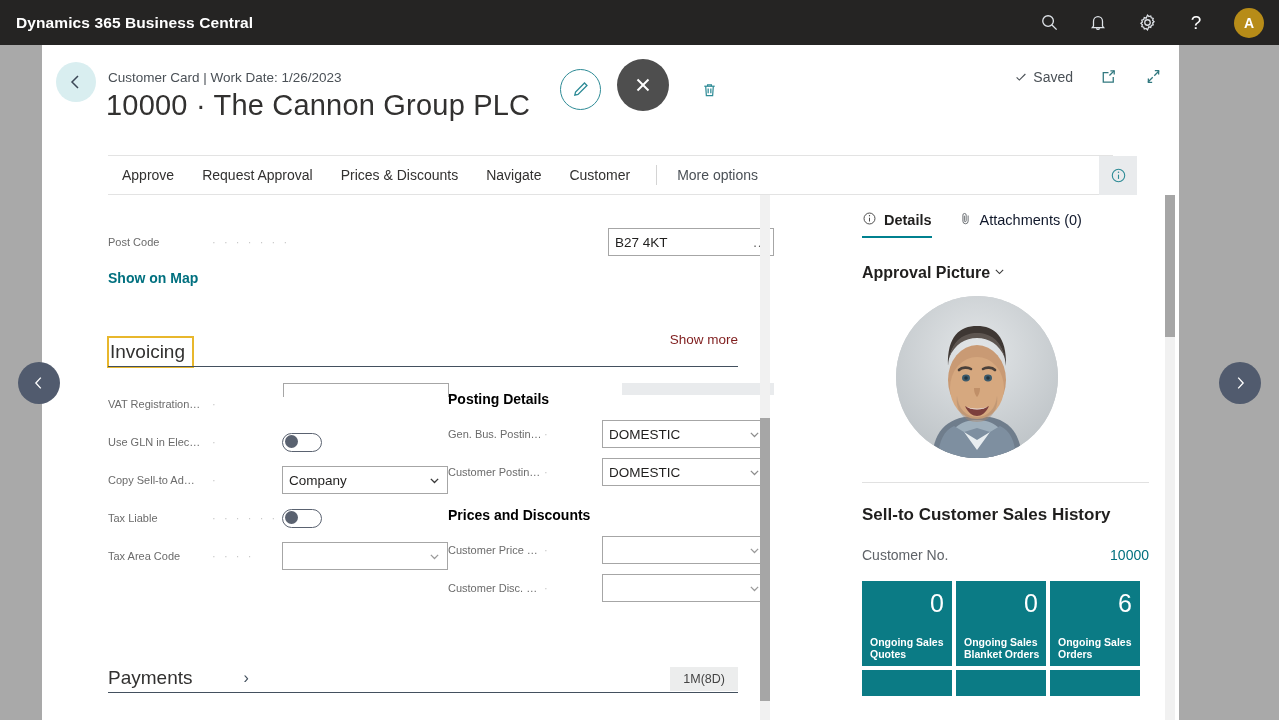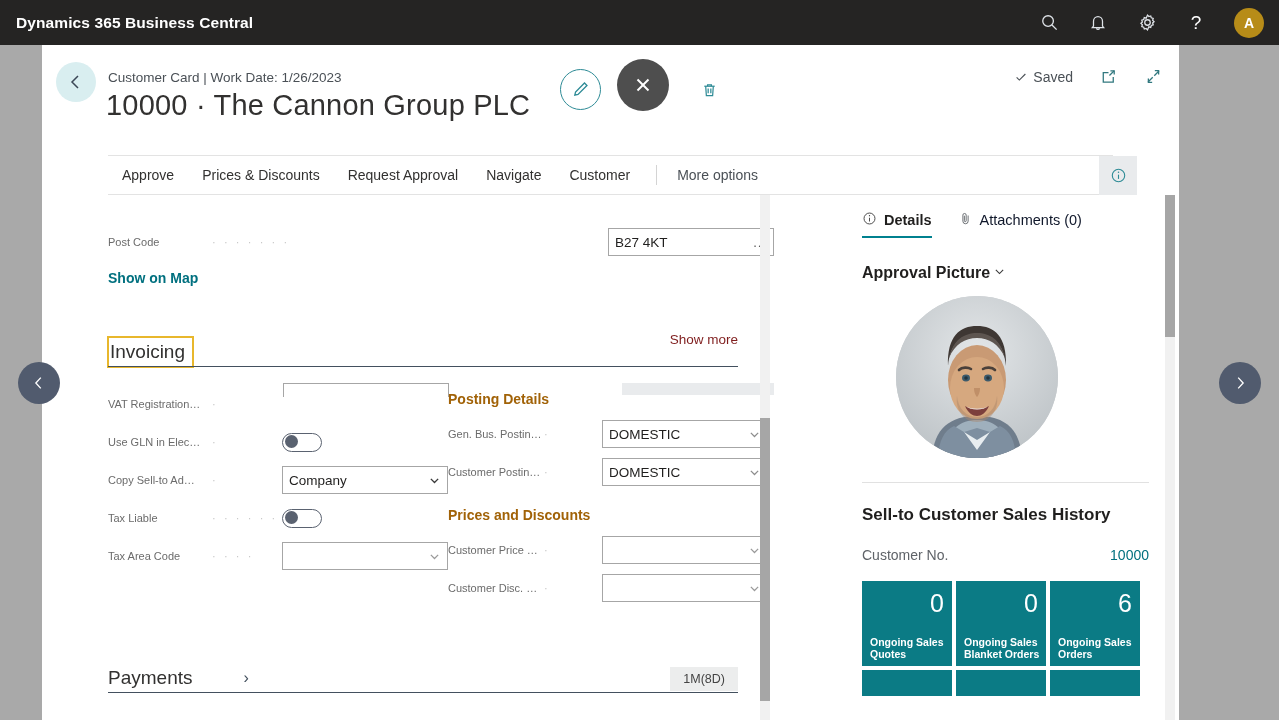--- a/index.html
+++ b/index.html
@@ -192,21 +192,21 @@
     position: absolute; left: 0; right: 0; bottom: 0;
     height: 1.5px; background: #43505e;
   }
   .sec-link {
     margin-left: auto; font-size: 13.5px; color: #7f1d1d;
     cursor: pointer; padding-bottom: 20px;
   }
   .sec-chev { color: #43505e; font-size: 16px; margin-left: 2px; }
 
   .subhead {
-    font-size: 14px; font-weight: 700; color: #a16207; margin-bottom: 12px;
+    font-size: 14px; font-weight: 700; color: #000000; margin-bottom: 12px;
   }
 
   .chipset { margin-left: auto; display: flex; padding-bottom: 2px; }
   .chip {
     background: #eceded; font-size: 12.5px; color: #444;
     padding: 5px 13px; cursor: pointer;
   }
 
   .two-col { display: flex; }
   .col-l { width: 340px; }
@@ -390,22 +390,22 @@
         <svg width="19" height="19" viewBox="0 0 20 20" fill="none" stroke="#31787f" stroke-width="1.35">
           <path d="M4 16l5.2-5.2M4.6 12.2v4h4"></path>
             <path d="M16 4l-5.2 5.2M15.4 7.8v-4h-4"></path>
         </svg>
       </div>
     </div>
   </div>
 
   <div class="ribbon">
     <div class="ribbon-item">Approve</div>
+    <div class="ribbon-item">Request Approval</div>
     <div class="ribbon-item">Prices &amp; Discounts</div>
-    <div class="ribbon-item">Request Approval</div>
     <div class="ribbon-item">Navigate</div>
     <div class="ribbon-item">Customer</div>
     <div class="ribbon-sep"></div>
     <div class="ribbon-more">More options</div>
     <div class="info-chip">
       <svg width="17" height="17" viewBox="0 0 20 20" fill="none" stroke="#2e8b96" stroke-width="1.3">
         <circle cx="10" cy="10" r="7.3"></circle>
           <line x1="10" y1="9" x2="10" y2="14"></line>
         <circle cx="10" cy="6.3" r=".9" fill="#2e8b96" stroke="none"></circle>
       </svg>

